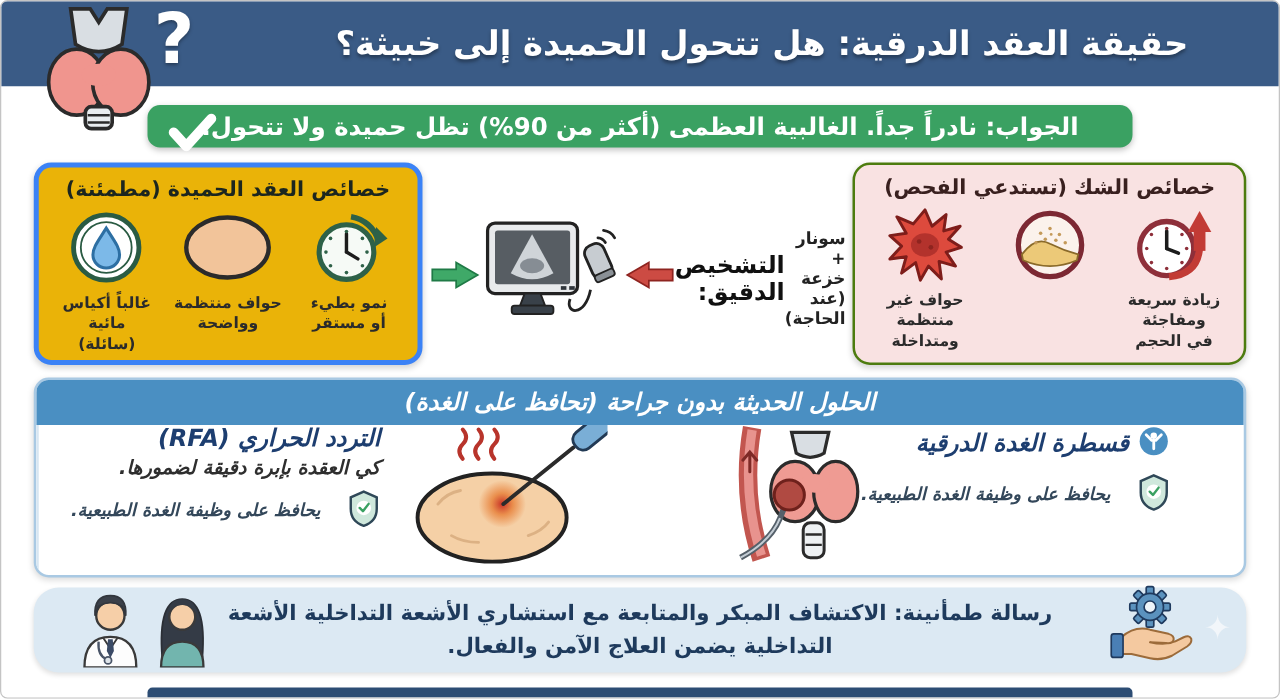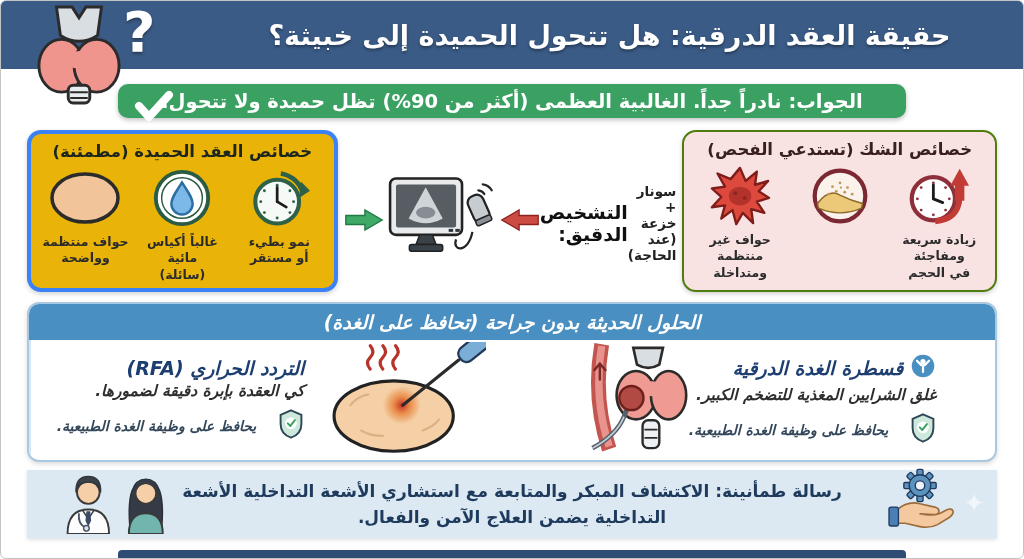--- a/index.html
+++ b/index.html
@@ -37,30 +37,30 @@
   .diagnosis{flex:1;display:flex;flex-direction:row;align-items:center;justify-content:flex-start;padding-top:22px;}
   .diag-machine-row{display:flex;align-items:center;gap:2px;}
   .diag-title{font-size:19px;font-weight:800;color:#101010;margin-top:2px;direction:rtl;}
   .diag-sub{font-size:13.5px;font-weight:600;color:#222;margin-top:1px;direction:rtl;}
   
   .solutions{margin:10px 26px 0;border:2px solid #a9c9e3;border-radius:12px;overflow:hidden;
              background:#ffffff;box-shadow:0 2px 5px rgba(0,0,0,.15);font-style:italic;}
   .solutions-header{height:36px;background:#4a8fc2;color:#fff;display:flex;align-items:center;
                     justify-content:center;font-weight:bold;font-size:19px;direction:rtl;}
   .solutions-body{display:flex;height:120px;}
-  .sol-half{width:50%;display:flex;align-items:center;justify-content:center;direction:rtl;box-sizing:border-box;}
+  .sol-half{width:50%;display:flex;align-items:flex-start;justify-content:center;direction:rtl;box-sizing:border-box;}
   .sol-half.rfa{border-left:2px solid #d7e6f2;}
   .sol-text{display:flex;flex-direction:column;align-items:flex-start;direction:rtl;text-align:right;}
   .sol-title-row{display:flex;align-items:center;gap:7px;direction:rtl;}
   .sol-title{font-size:19px;font-weight:800;color:#1d3e70;direction:rtl;}
   .sol-desc{font-size:15.5px;font-weight:600;color:#2e2e2e;margin-top:3px;direction:rtl;}
   .benefit-row{display:flex;align-items:center;gap:22px;margin-top:9px;direction:rtl;}
   .benefit-text{font-size:14px;font-weight:bold;color:#33475a;direction:rtl;}
   
-  .footer{position:relative;margin:8px 26px 0;height:68px;background:#dce9f3;border-radius:0;
+  .footer{position:relative;margin:8px 26px 0;height:68px;background:#dce9f3;border-radius:20px;
           display:flex;align-items:center;justify-content:center;box-shadow:0 2px 4px rgba(0,0,0,.12);}
   .footer-text{max-width:660px;text-align:center;font-size:17px;font-weight:bold;color:#1e3a5c;
                line-height:1.55;white-space:pre-line;direction:rtl;}
   .footer-doctors{position:absolute;left:26px;bottom:0;}
   .footer-gear{position:absolute;right:34px;bottom:4px;}
   .sparkle{position:absolute;right:12px;top:18px;color:#f2f6fa;font-size:26px;}
   .bottom-strip{position:absolute;left:50%;transform:translateX(-50%);bottom:0;width:788px;height:8px;
                 background:#2d4d74;border-radius:4px 4px 0 0;}
 </style>
 </head>
@@ -93,37 +93,37 @@
     <span class="answer-text">الجواب: نادراً جداً. الغالبية العظمى (أكثر من 90%) تظل حميدة ولا تتحول.</span>
   </div>
 
   <div class="char-row">
 
     <div class="panel panel-benign">
       <div class="panel-title">خصائص العقد الحميدة (مطمئنة)</div>
       <div class="items">
         <div class="item">
           <div class="item-icon">
-            <svg width="78" height="58" viewBox="0 0 78 58">
-              <ellipse cx="39" cy="29" rx="33" ry="24" fill="#f2c49a" stroke="#2b2b2b" stroke-width="3.5"></ellipse>
-            </svg>
-          </div>
-          <div class="item-label">حواف منتظمة
-وواضحة</div>
-        </div>
-        <div class="item">
-          <div class="item-icon">
             <svg width="62" height="62" viewBox="0 0 64 64">
               <circle cx="32" cy="32" r="27" fill="#ffffff" stroke="#2a5b43" stroke-width="4"></circle>
               <circle cx="32" cy="32" r="21" fill="#ffffff" stroke="#2a5b43" stroke-width="1.5"></circle>
               <path d="M32 16 C 25 27 21 32 21 38 a11 11 0 0 0 22 0 C 43 32 39 27 32 16 Z" fill="#7cb9e8" stroke="#2d6fa3" stroke-width="2.5"></path>
             </svg>
           </div>
           <div class="item-label">غالباً أكياس مائية
 (سائلة)</div>
+        </div>
+        <div class="item">
+          <div class="item-icon">
+            <svg width="78" height="58" viewBox="0 0 78 58">
+              <ellipse cx="39" cy="29" rx="33" ry="24" fill="#f2c49a" stroke="#2b2b2b" stroke-width="3.5"></ellipse>
+            </svg>
+          </div>
+          <div class="item-label">حواف منتظمة
+وواضحة</div>
         </div>
         <div class="item">
           <div class="item-icon">
             <svg width="66" height="62" viewBox="0 0 72 68">
               <circle cx="34" cy="38" r="24" fill="#f6faf6" stroke="#2e6148" stroke-width="4.5"></circle>
               <line x1="34" y1="38" x2="34" y2="22" stroke="#1c1c1c" stroke-width="3" stroke-linecap="round"></line>
               <line x1="34" y1="38" x2="44" y2="44" stroke="#1c1c1c" stroke-width="3" stroke-linecap="round"></line>
               <circle cx="34" cy="20" r="1.6" fill="#2e6148"></circle>
                 <circle cx="48" cy="26" r="1.6" fill="#2e6148"></circle>
               <circle cx="52" cy="38" r="1.6" fill="#2e6148"></circle>
@@ -282,21 +282,20 @@
           <div class="sol-title-row">
             <span>
               <svg width="26" height="26" viewBox="0 0 30 30">
                 <circle cx="15" cy="15" r="13" fill="#4a8fc2"></circle>
                 <circle cx="15" cy="10" r="3" fill="#ffffff"></circle>
                 <path d="M8 9 L13 14 M22 9 L17 14 M15 14 V22" stroke="#ffffff" stroke-width="2.6" stroke-linecap="round"></path>
               </svg>
             </span>
             <span class="sol-title">قسطرة الغدة الدرقية</span>
           </div>
-          <div class="sol-desc">غلق الشرايين المغذية للتضخم الكبير.</div>
           <div class="benefit-row">
             <span>
               <svg width="26" height="30" viewBox="0 0 40 46">
                 <path d="M20 2 L36 9 V23 C36 34 29 41 20 44 C11 41 4 34 4 23 V9 Z" fill="#cfe8dc" stroke="#2f4858" stroke-width="3"></path>
                 <circle cx="20" cy="22" r="9" fill="#ffffff"></circle>
                 <path d="M15 22 L19 26 L26 17" fill="none" stroke="#3aa162" stroke-width="3" stroke-linecap="round" stroke-linejoin="round"></path>
               </svg>
             </span>
             <span class="benefit-text">يحافظ على وظيفة الغدة الطبيعية.</span>
           </div>

